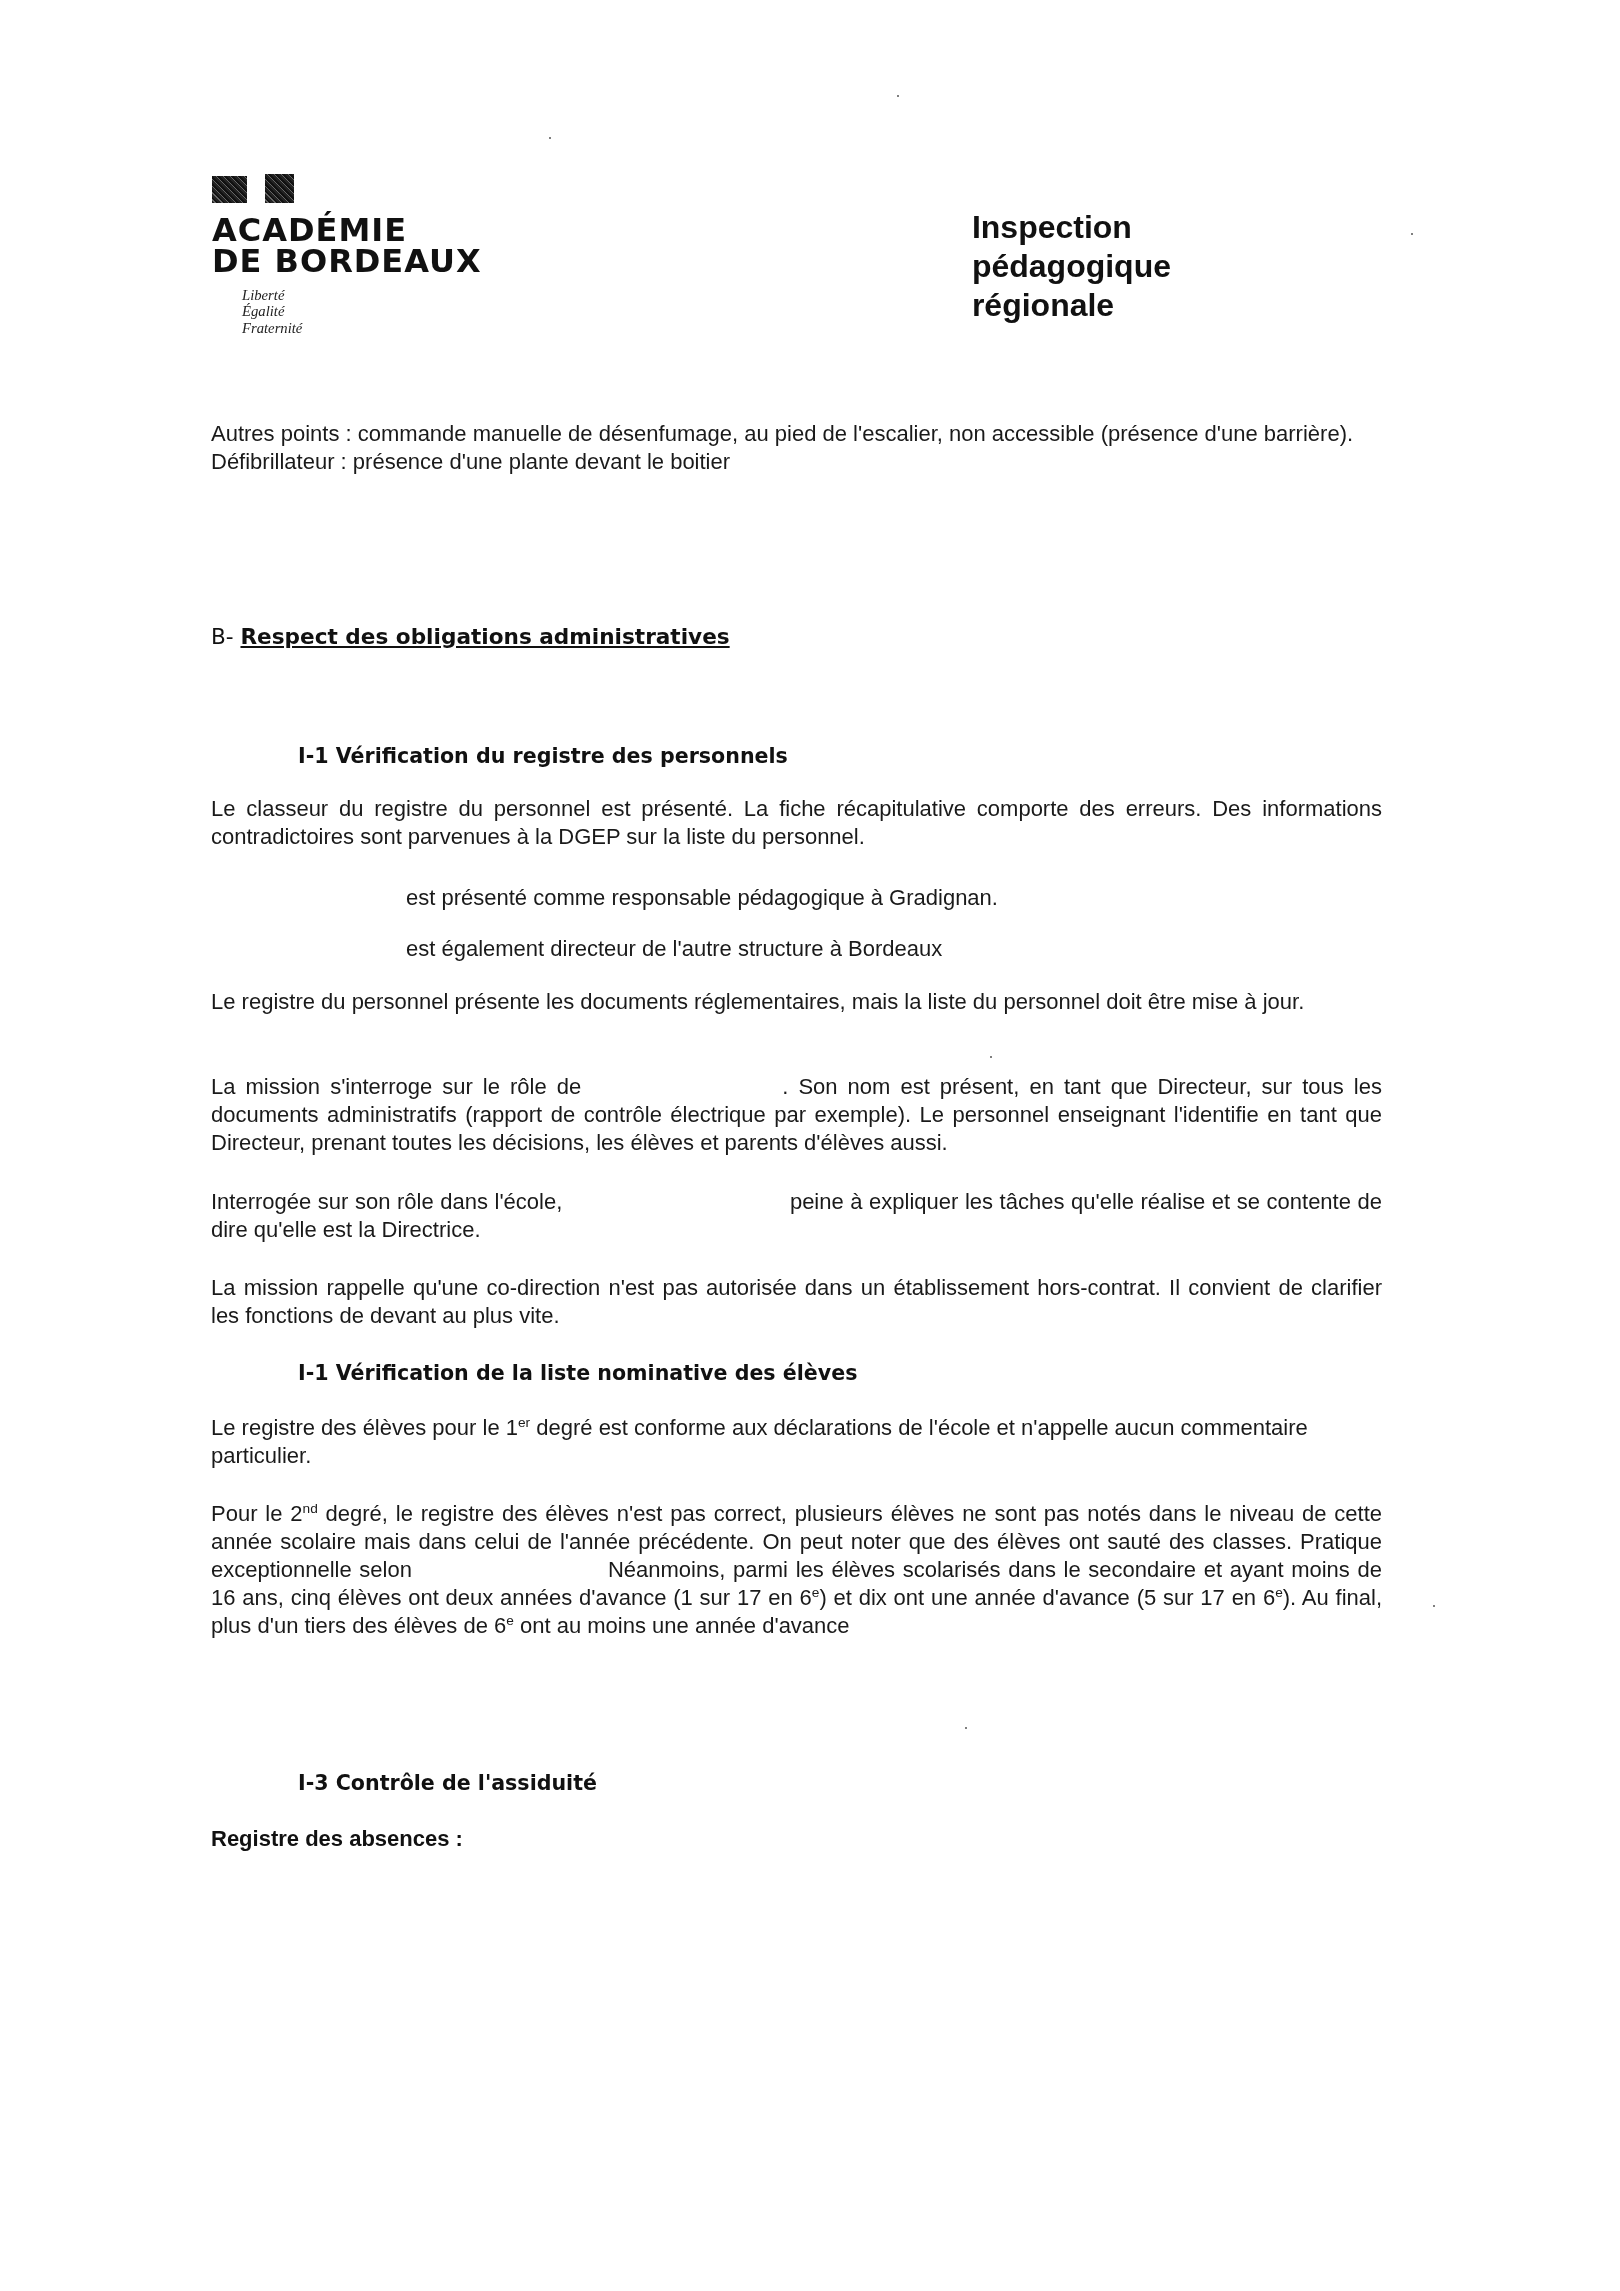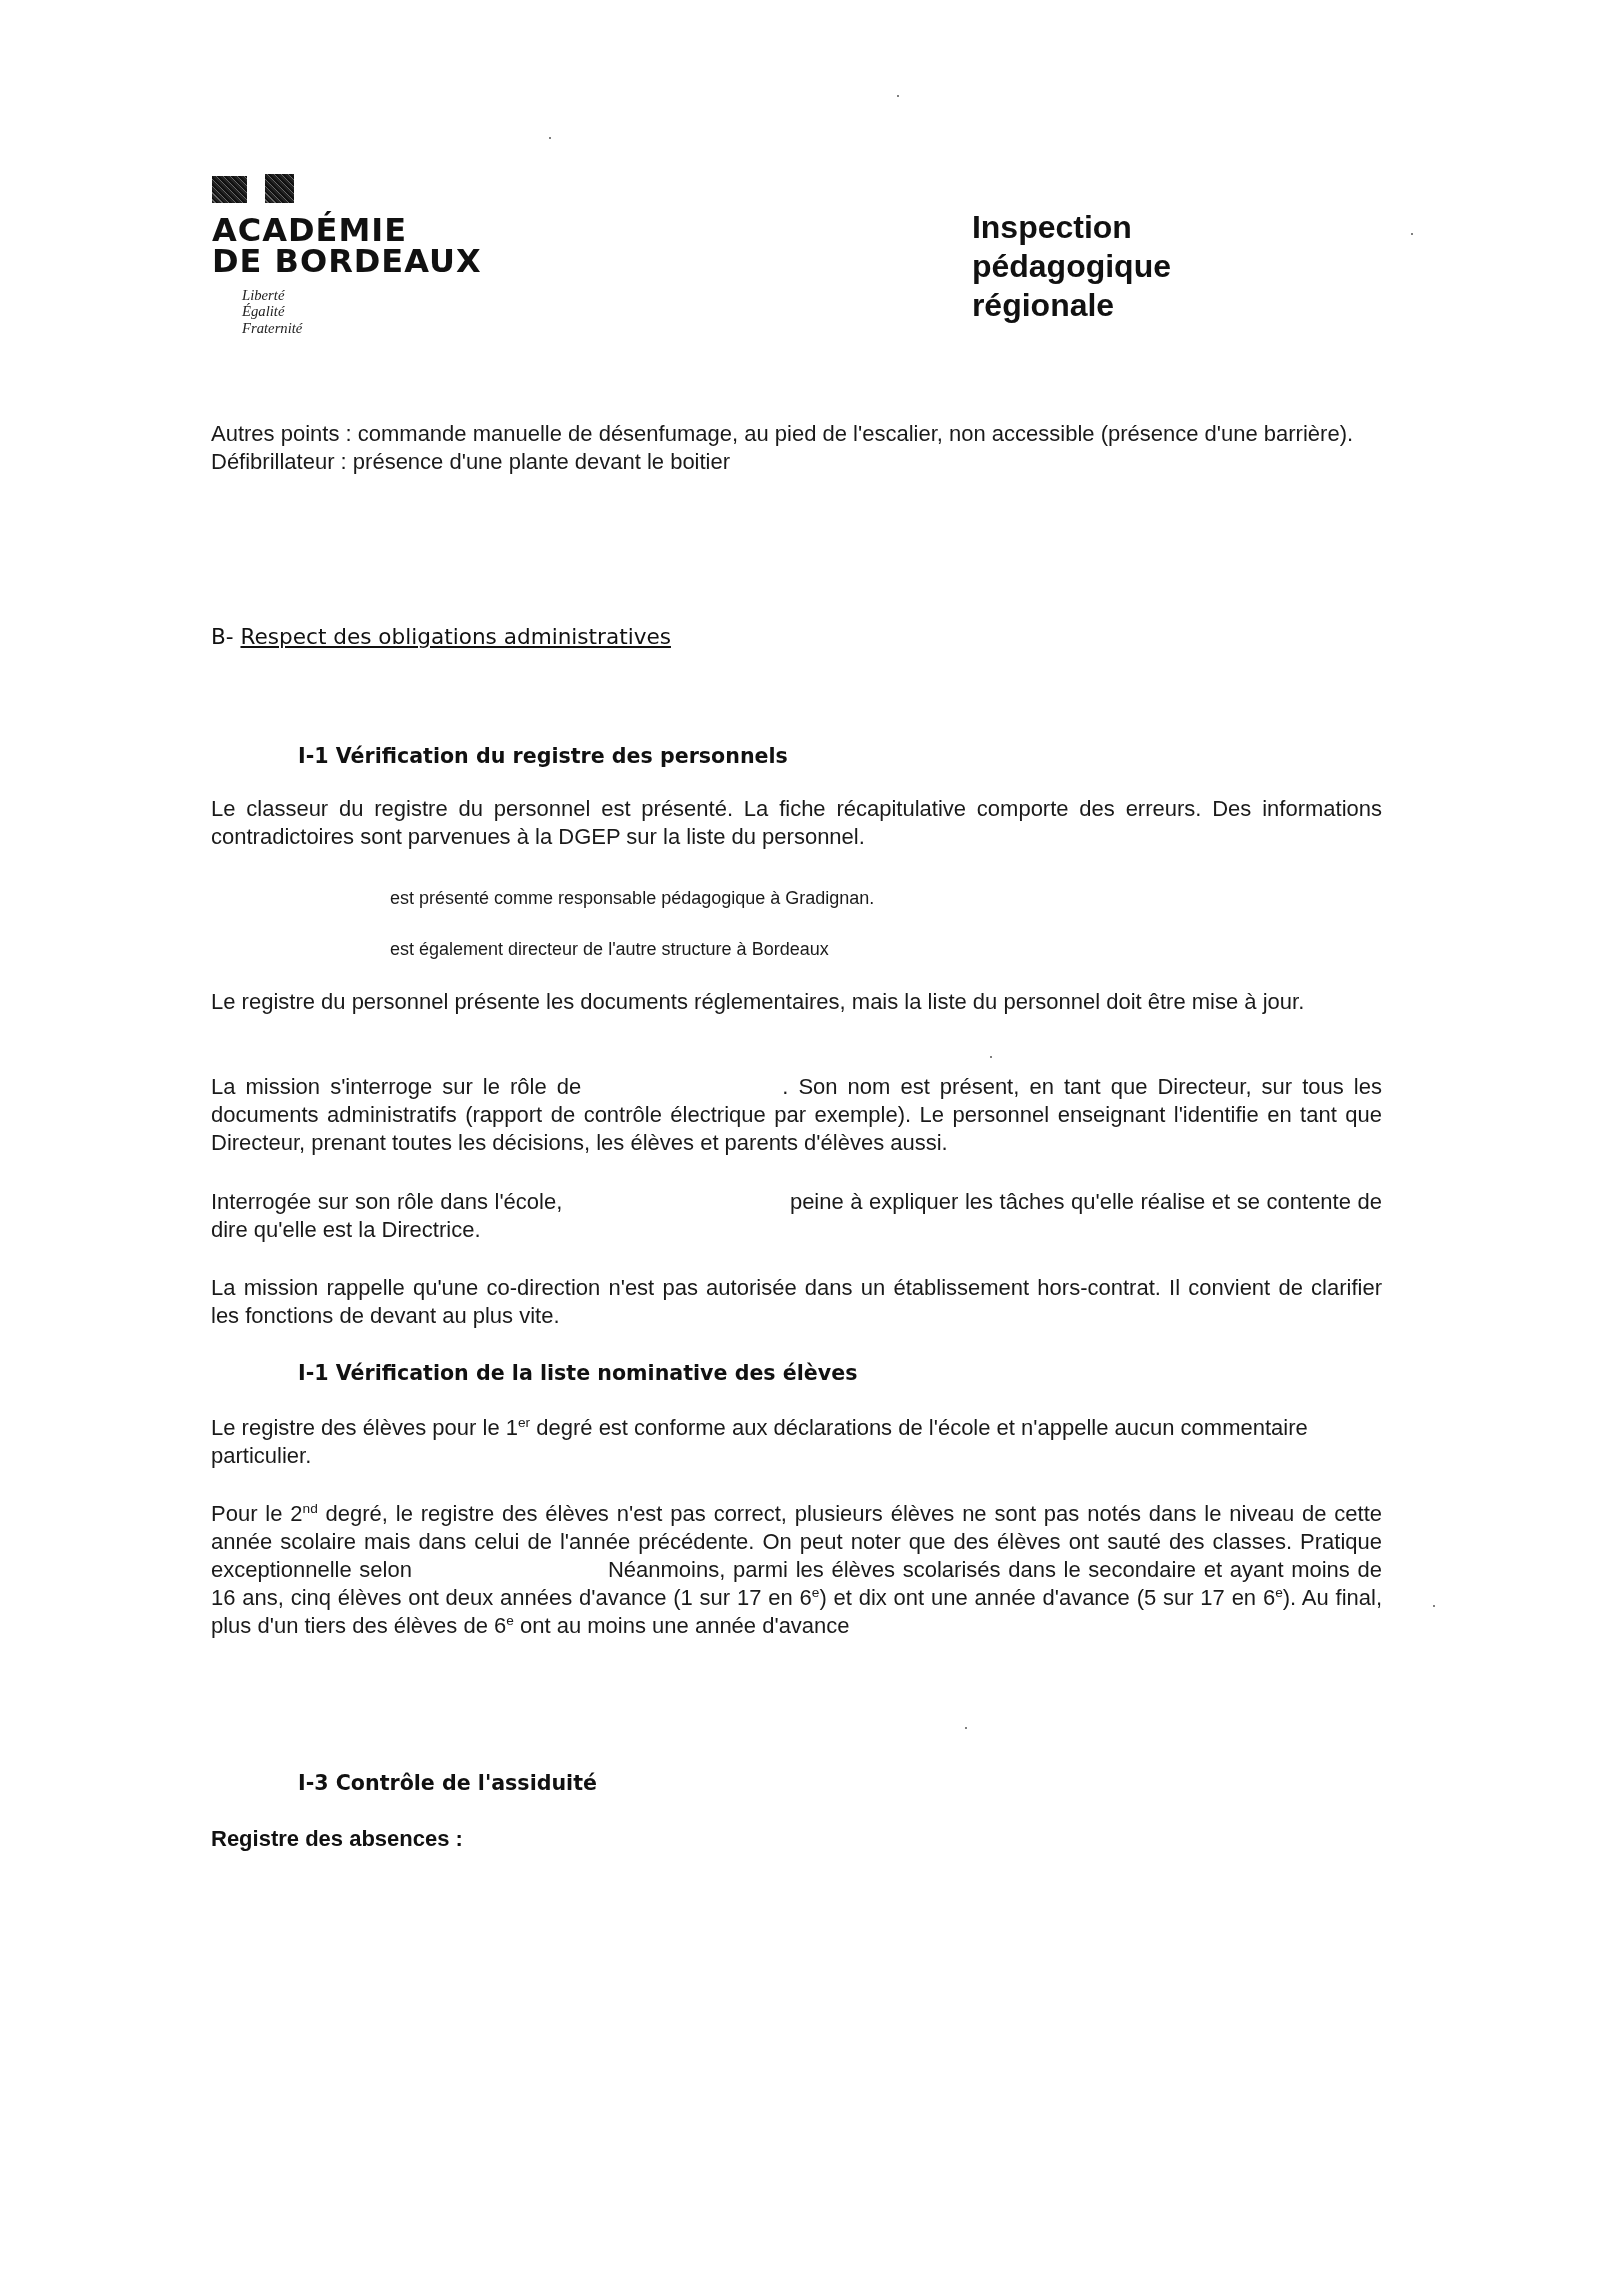--- a/index.html
+++ b/index.html
@@ -77,36 +77,36 @@
       left: 211px;
       width: 1171px;
       font-family: "Liberation Sans", sans-serif;
       font-size: 22px;
       line-height: 28px;
       color: #1a1a1a;
     }
     .justify { text-align: justify; }
     .indent-line {
       position: absolute;
-      left: 390px;
-      font-family: "Liberation Sans", sans-serif;
-      font-size: 18px;
+      left: 406px;
+      font-family: "Liberation Sans", sans-serif;
+      font-size: 22px;
       line-height: 28px;
       color: #1a1a1a;
     }
     .section-title {
       position: absolute;
       left: 211px;
       font-family: "DejaVu Sans", sans-serif;
       font-size: 21.6px;
       line-height: 27.4px;
       color: #111;
     }
     .section-title .u {
-      font-weight: normal;
+      font-weight: bold;
       text-decoration: underline;
     }
     .subsection-title {
       position: absolute;
       left: 298px;
       font-family: "DejaVu Sans", sans-serif;
       font-weight: bold;
       font-size: 20.6px;
       line-height: 27.4px;
       color: #111;

